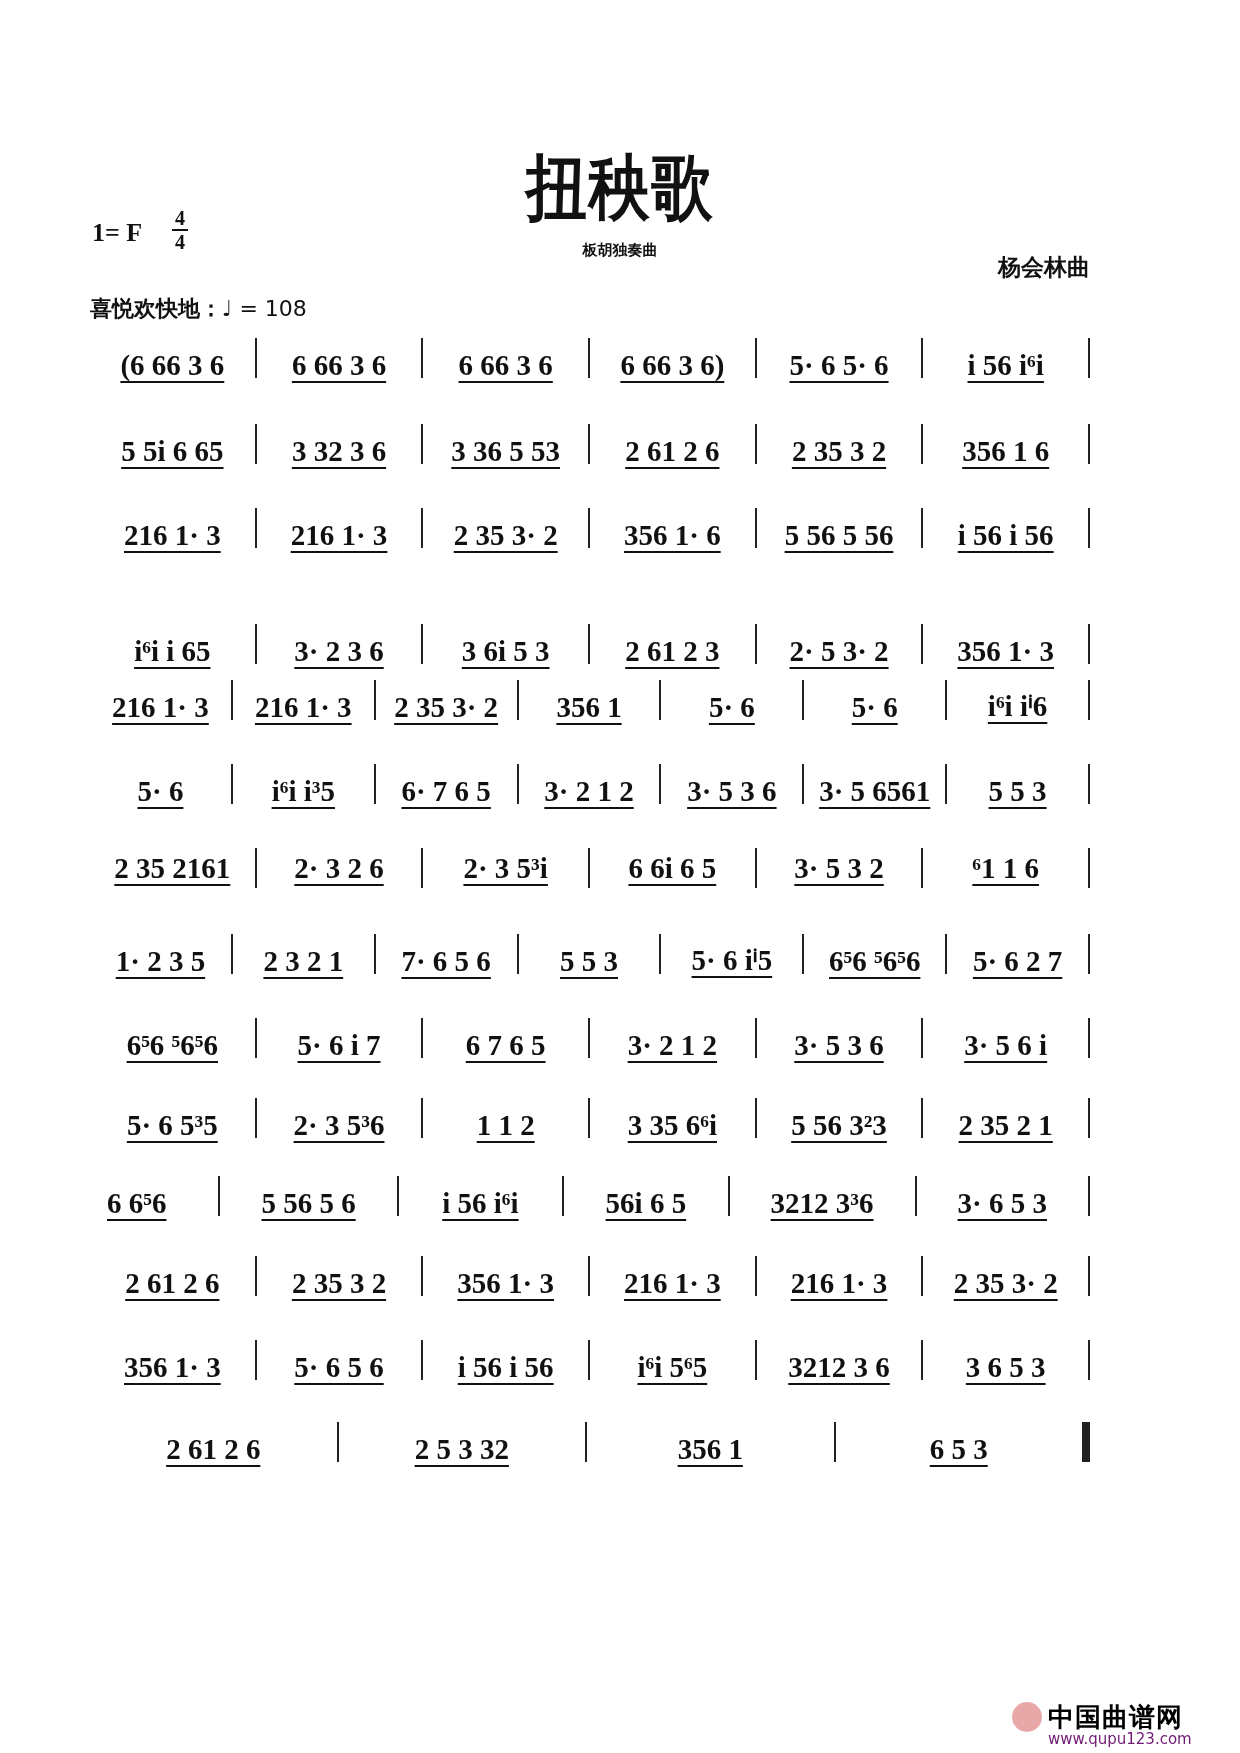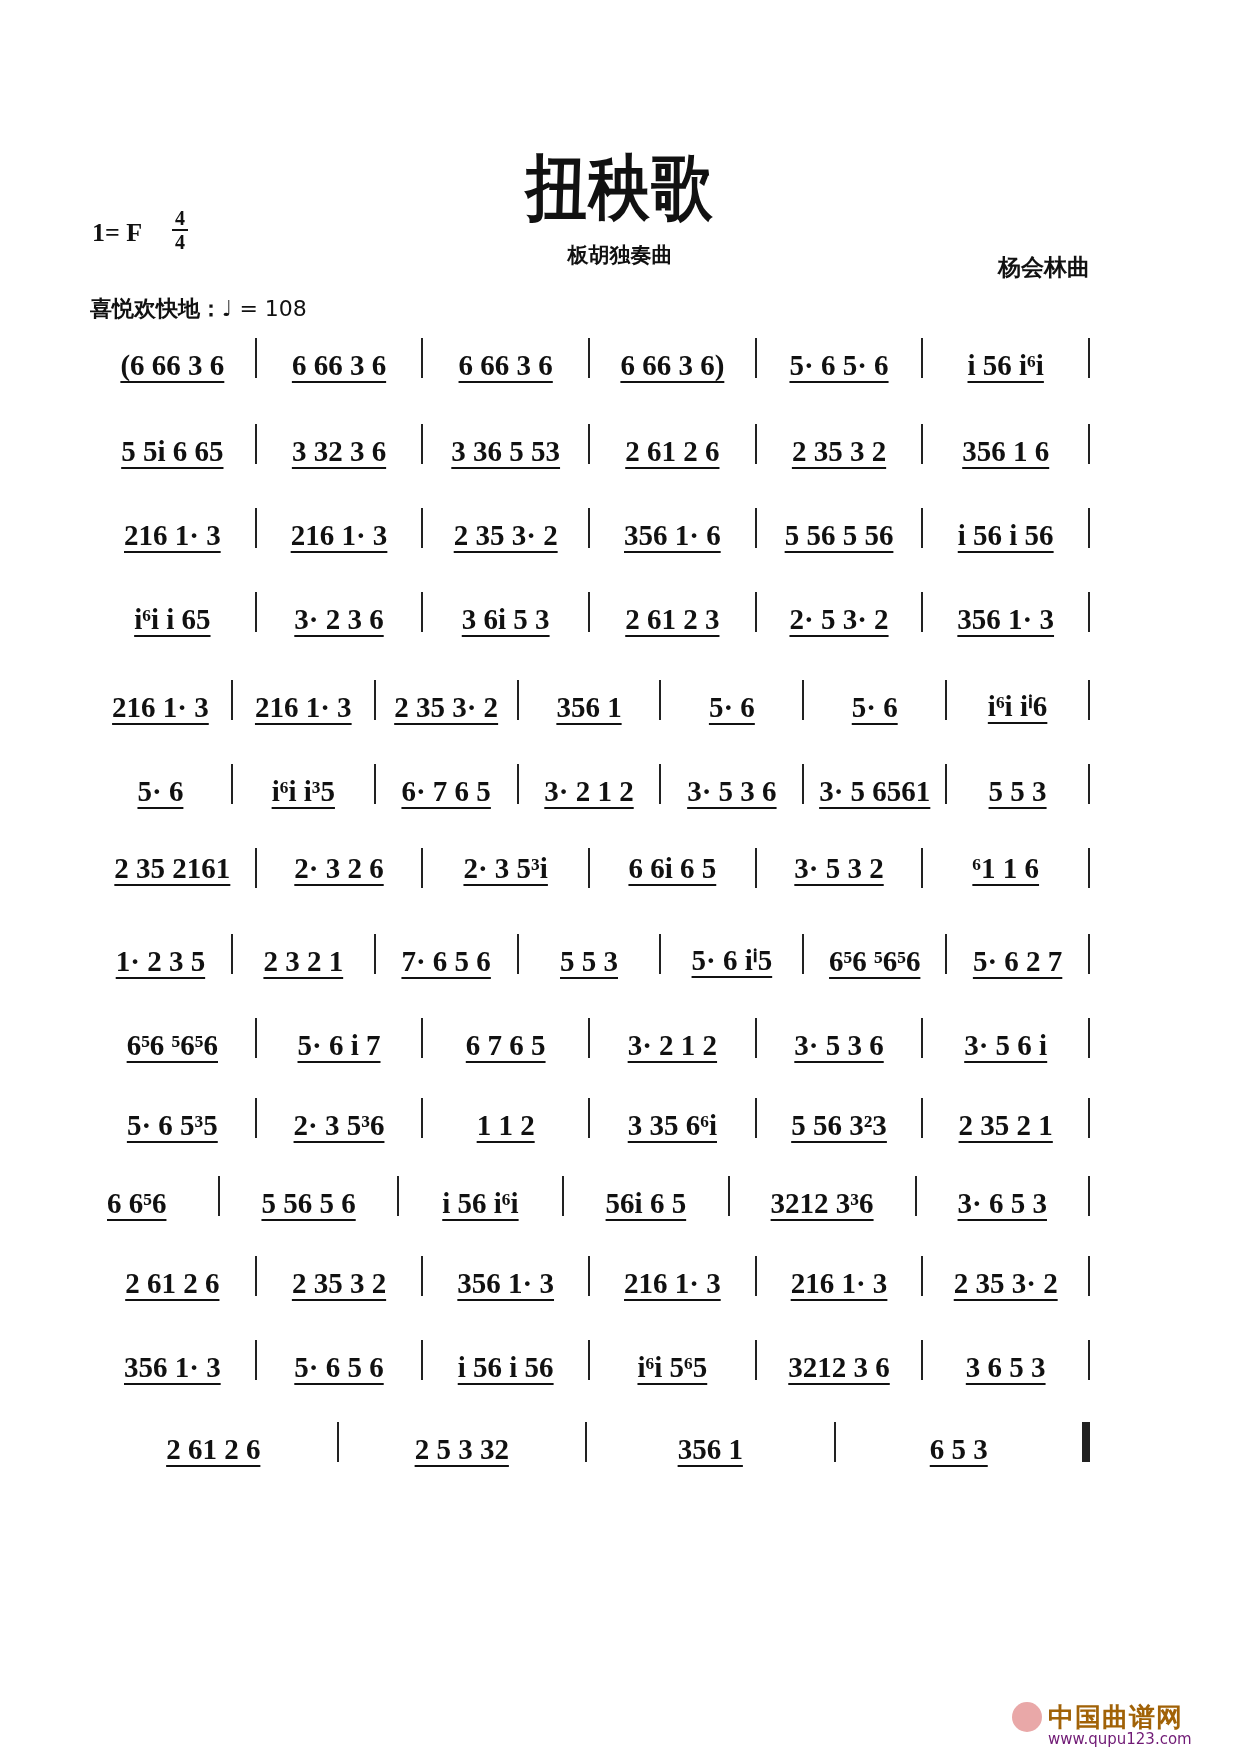--- a/index.html
+++ b/index.html
@@ -1,37 +1,37 @@
 <!DOCTYPE html>
 <html><head>
 <meta charset="utf-8">
 <style>
   html, body { margin:0; padding:0; background:#ffffff; }
   body { width:1240px; height:1753px; position:relative; overflow:hidden;
          font-family: "DejaVu Serif", "Liberation Serif", serif; color:#111; }
   .title { position:absolute; left:0; width:1240px; top:140px; text-align:center;
            font-family:"DejaVu Sans", sans-serif; font-weight:bold; font-size:72px; letter-spacing:2px; transform:scaleX(0.85); }
   .subtitle { position:absolute; left:0; width:1240px; top:241px; text-align:center;
-           font-family:Liberation Mono, monospace; font-weight:bold; font-size:21px; }
+           font-family:Liberation Mono, monospace; font-weight:bold; font-size:15px; }
   .composer { position:absolute; right:150px; top:252px; font-family:Liberation Serif, serif; font-weight:bold; font-size:23px; }
   .key { position:absolute; left:92px; top:218px; font-family:"Liberation Serif", serif; font-size:26px; font-weight:bold; }
   .timesig { position:absolute; left:172px; top:208px; font-family:"Liberation Serif", serif; font-weight:bold; font-size:20px; line-height:20px; text-align:center; }
   .timesig .bar { display:block; width:16px; height:2px; background:#111; margin:1px auto; }
   .tempo { position:absolute; left:90px; top:294px; font-family:"DejaVu Sans", sans-serif; font-size:22px; }
   .tempo b { font-weight:bold; }
   .score { position:absolute; left:90px; top:0; width:1000px; }
   .line { position:absolute; left:0; width:1000px; height:60px; display:flex; align-items:flex-end;
           font-family:"Liberation Serif", serif; font-weight:bold; font-size:29px; }
   .measure { flex:1; display:flex; align-items:flex-end; justify-content:space-around; padding:0 6px; height:46px; position:relative; }
   .bl { width:2px; height:40px; background:#222; align-self:flex-end; margin-bottom:4px; }
   .bl.end { width:6px; box-shadow:-6px 0 0 -4px #222; }
   .grp { display:inline-block; white-space:nowrap; text-decoration:underline; text-decoration-thickness:2px; text-underline-offset:6px; }
   .watermark { position:absolute; right:28px; top:1700px; width:200px; height:50px; }
   .wm-logo { position:absolute; left:0; top:2px; width:30px; height:30px; border-radius:50%; background:#e9a8a8; }
-  .wm-text { position:absolute; left:36px; top:0; font-family:"DejaVu Serif", serif; font-size:26px; color:#a16207; font-weight:bold; letter-spacing:1px; }
+  .wm-text { position:absolute; left:36px; top:0; font-family:"DejaVu Serif", serif; font-size:26px; color:#000000; font-weight:bold; letter-spacing:1px; }
   .wm-url { position:absolute; left:36px; top:30px; font-family:"DejaVu Sans", sans-serif; font-size:15px; color:#701a75; }
 </style>
 </head>
 <body>
 
 <div class="title">扭秧歌</div>
 <div class="subtitle">板胡独奏曲</div>
 <div class="composer">杨会林曲</div>
 <div class="key">1= F</div>
 <div class="timesig">
@@ -115,21 +115,21 @@
       <div class="bl"></div>
       <div class="measure">
         <span class="grp">5 56 5 56</span>
       </div>
       <div class="bl"></div>
       <div class="measure">
         <span class="grp">i 56 i 56</span>
       </div>
       <div class="bl"></div>
     </div>
-    <div class="line" style="top: 576px;">
+    <div class="line" style="top: 608px;">
       <div class="measure">
         <span class="grp">i⁶i i 65</span>
       </div>
       <div class="bl"></div>
       <div class="measure">
         <span class="grp">3· 2 3 6</span>
       </div>
       <div class="bl"></div>
       <div class="measure">
         <span class="grp">3 6i 5 3</span>

